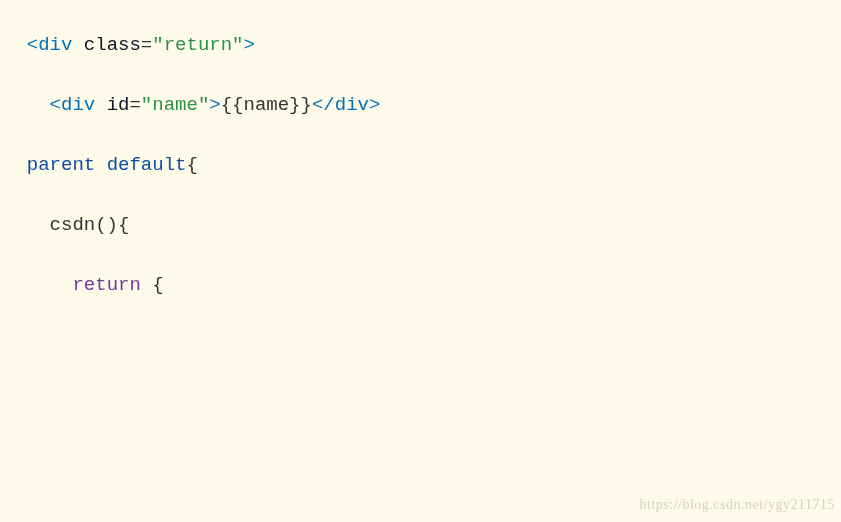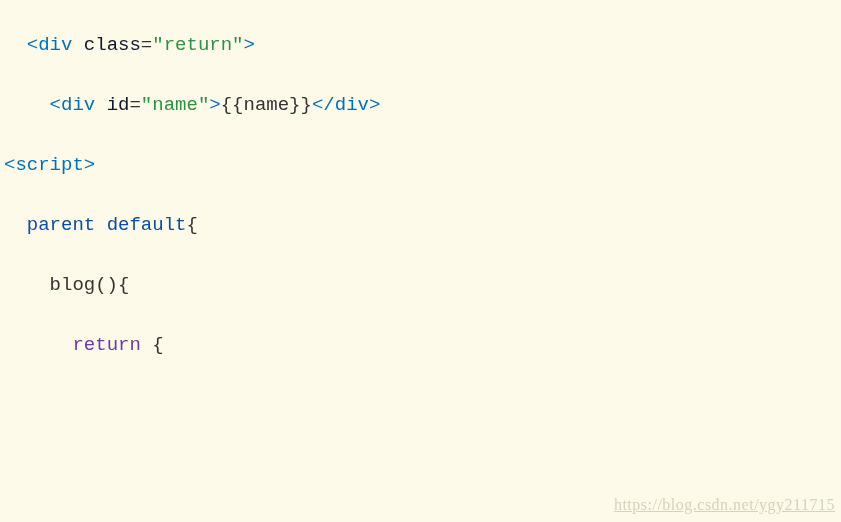--- a/index.html
+++ b/index.html
@@ -21,36 +21,34 @@
   .attr-name{color:#0f172a}
   .op{color:#333}
   .str{color:#2e9146}
   .punct{color:#333}
   .kw-blue{color:#0b4ea2}
   .kw-purple{color:#6f3aa3}
   .member{color:#333}
   .watermark{
     position:absolute;
     right:6px;bottom:2px;
-    font-size:16px;
+    font-size:14px;
     color:#d6d2bb;
     font-family:SimSun,serif;
     letter-spacing:0.5px;
-    text-decoration:underline;
   }
 </style>
 </head>
 <body>
 
 <div class="code">
 <div class="line"><span>  </span><span class="tag-angle">&lt;</span><span class="tag-name">div</span><span> </span><span class="attr-name">class</span><span class="op">=</span><span class="str">"</span><span class="str">return</span><span class="str">"</span><span class="tag-angle">&gt;</span></div>
 <div class="line"><span>    </span><span class="tag-angle">&lt;</span><span class="tag-name">div</span><span> </span><span class="attr-name">id</span><span class="op">=</span><span class="str">"</span><span class="str">name</span><span class="str">"</span><span class="tag-angle">&gt;</span><span class="punct">{{</span><span class="member">name</span><span class="punct">}}</span><span class="tag-angle">&lt;/</span><span class="tag-name">div</span><span class="tag-angle">&gt;</span></div>
-<div class="line"><span class="tag-angle">&lt;</span><span class="tag-name">script</span><span class="tag-angle">&gt;</span></div>
 <div class="line"><span>  </span><span class="kw-blue">parent</span><span> </span><span class="kw-blue">default</span><span class="punct">{</span></div>
-<div class="line"><span>    </span><span class="member">blog</span><span class="punct">()</span><span class="punct">{</span></div>
+<div class="line"><span>    </span><span class="member">csdn</span><span class="punct">()</span><span class="punct">{</span></div>
 <div class="line"><span>      </span><span class="kw-purple">return</span><span> </span><span class="punct">{</span></div>
 
 
 
 
 
 
 
 
 </div>

